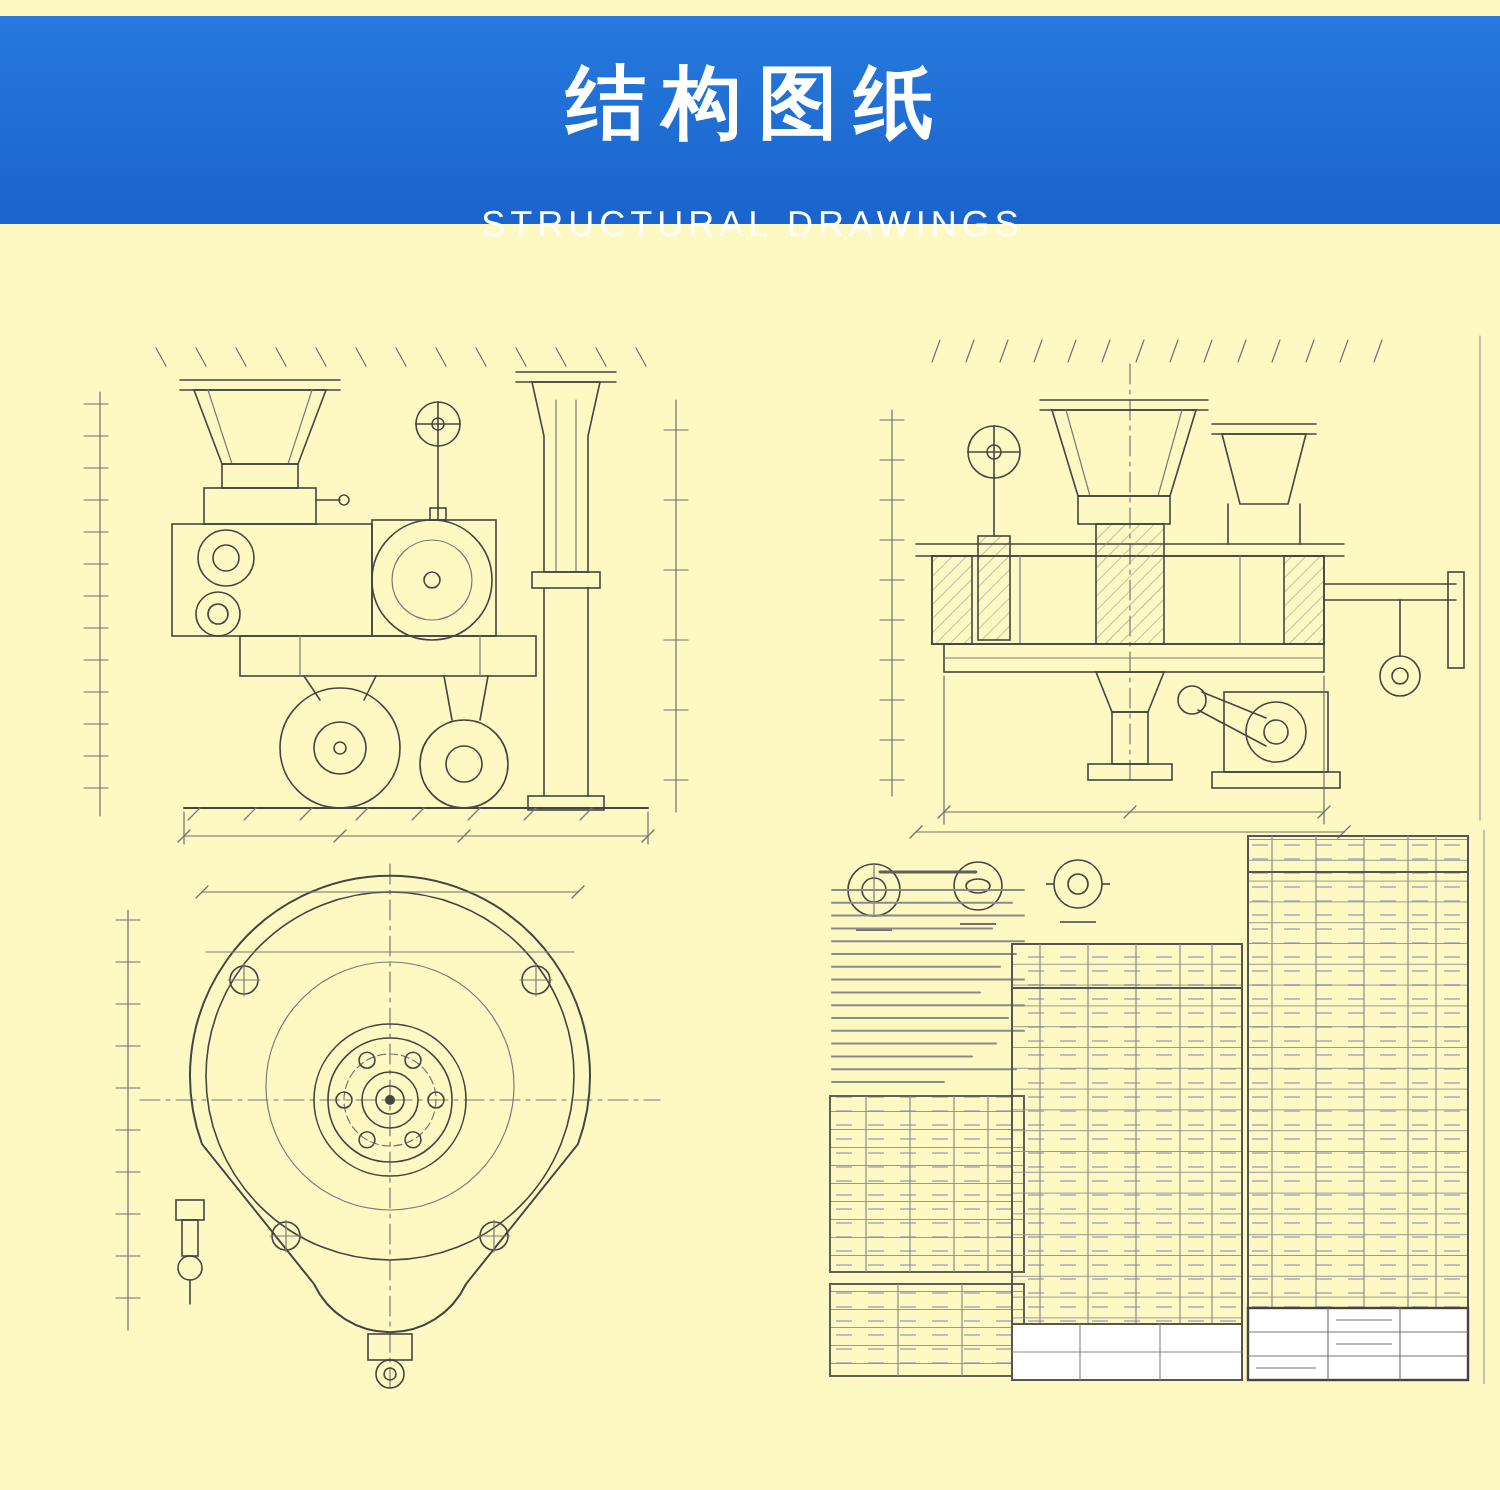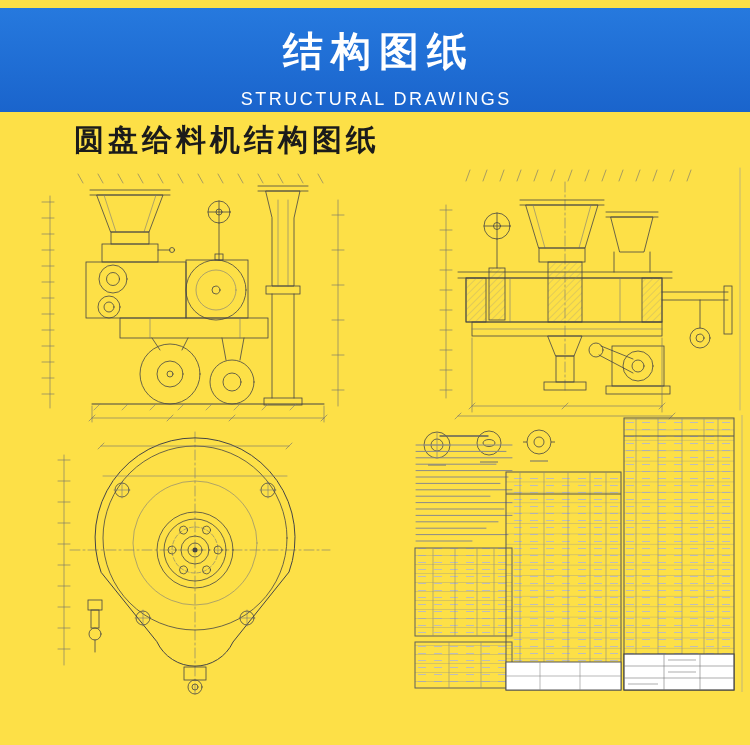--- a/index.html
+++ b/index.html
@@ -1,29 +1,29 @@
 <!DOCTYPE html>
 <html><head>
 <meta charset="utf-8">
 <style>
   * { margin:0; padding:0; box-sizing:border-box; }
   html,body { background:#ffffff; font-family:"Liberation Sans", sans-serif; }
-  .page { position:relative; width:750px; height:745px; background:#fde047; overflow:hidden;padding-left:15px; }
+  .page { position:relative; width:750px; height:745px; background:#fef9c3; overflow:hidden;padding-left:15px; }
 
   .banner {
     position:absolute; left:0; top:8px; width:750px; height:104px;
     background:linear-gradient(180deg,#2679de 0%, #1a64cc 100%);
     color:#fff; text-align:center;
   }
   .banner h1 {
     padding-top:16px; font-size:40px; font-weight:bold;
     letter-spacing:8px; text-indent:8px;
   }
   .banner .subtitle {
-    margin-top:10px; font-size:18px; font-weight:normal;
+    margin-top:23px; font-size:18px; font-weight:normal;
     letter-spacing:2.5px; text-indent:2.5px;
   }
 
   .caption {
     position:absolute; left:74px; font-size:30px; color:#1b1b1b;
     font-weight:600; letter-spacing:4px; white-space:nowrap;
   }
   .caption.top    { top:120px; }
   .caption.bottom { top:698px; }
 
@@ -33,21 +33,20 @@
 </head>
 <body>
 
 <div class="page">
 
   <header class="banner">
     <h1>结构图纸</h1>
     <div class="subtitle">STRUCTURAL DRAWINGS</div>
   </header>
 
-  <h2 class="caption top">圆盘给料机结构图纸</h2>
 
   <div class="drawing-area">
     <svg width="750" height="540" viewBox="0 0 750 540" xmlns="http://www.w3.org/2000/svg">
       <defs>
         <pattern id="hatch" width="5" height="5" patternUnits="userSpaceOnUse" patternTransform="rotate(45)">
           <line x1="0" y1="0" x2="0" y2="5" stroke="#8a8a8a" stroke-width="0.5"></line>
         </pattern>
         <pattern id="tt" width="16" height="7" patternUnits="userSpaceOnUse">
           <line x1="2" y1="3.5" x2="10" y2="3.5" stroke="#bdbdbd" stroke-width="1"></line>
         </pattern>

